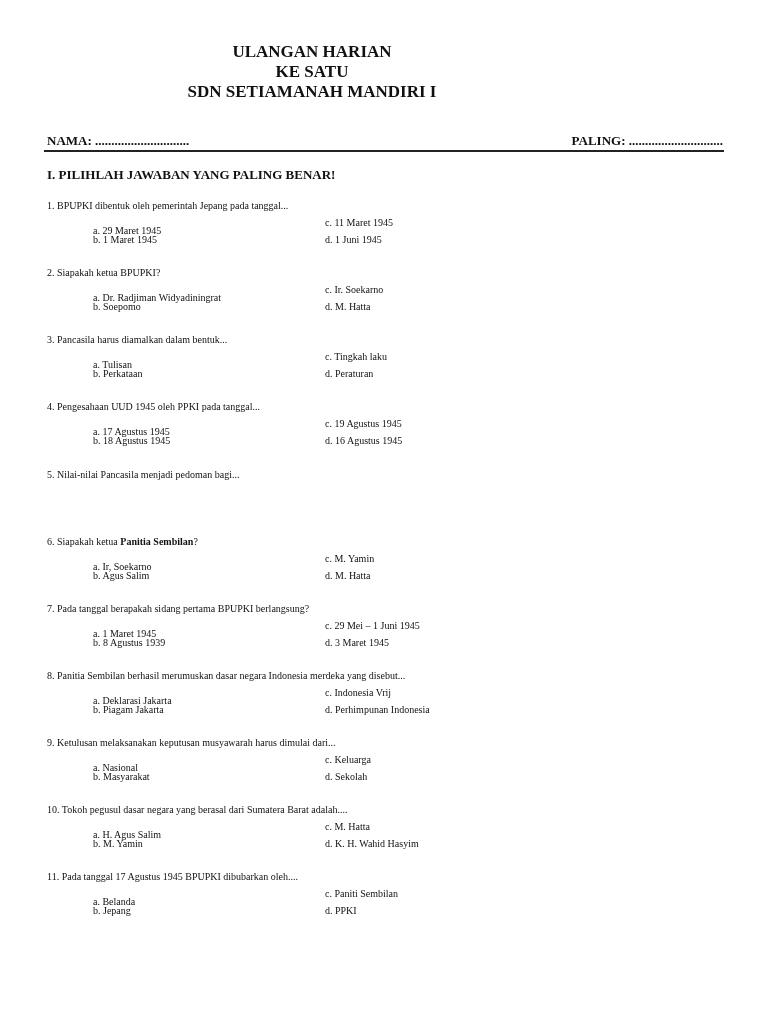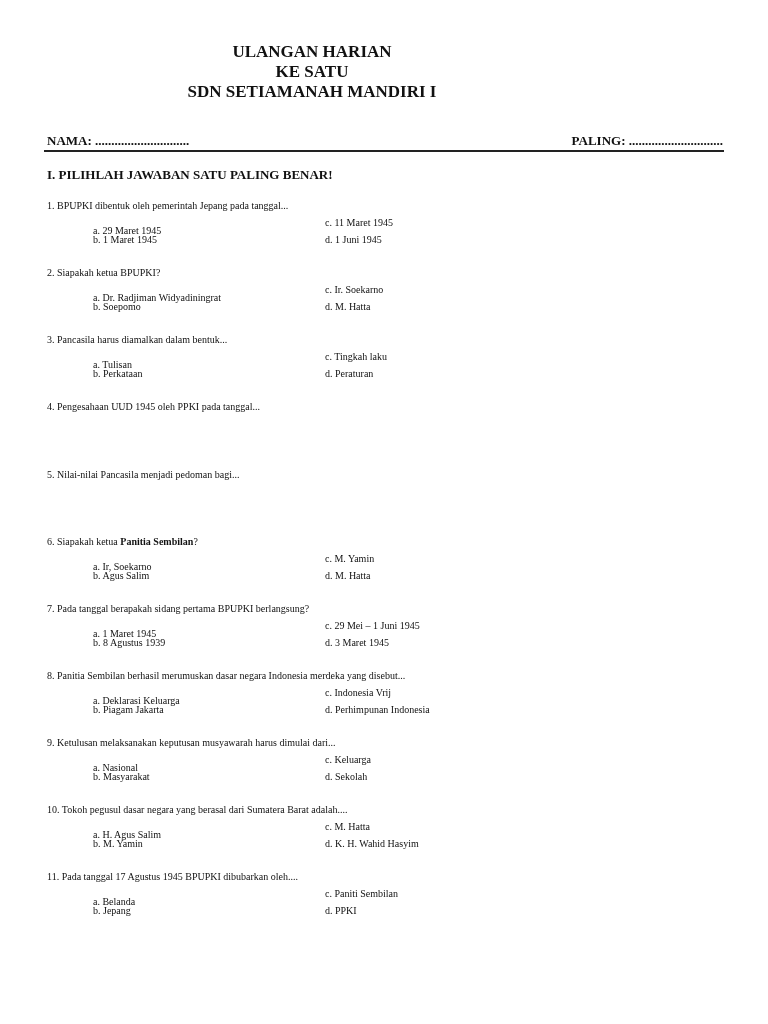--- a/index.html
+++ b/index.html
@@ -29,21 +29,21 @@
 <div class="title" style="top:42px">ULANGAN HARIAN</div>
 <div class="title" style="top:62px">KE SATU</div>
 <div class="title" style="top:82px">SDN SETIAMANAH MANDIRI I</div>
 
 <div class="hdr-row">
   <span class="left">NAMA: .............................</span>
   <span class="right">PALING: .............................</span>
 </div>
 <div class="rule"></div>
 
-<div class="section">I. PILIHLAH JAWABAN SATU PALING BENAR!</div>
+<div class="section">I. PILIHLAH JAWABAN YANG PALING BENAR!</div>
 
 <div class="q" style="top:197px">
   <div class="stem">1. BPUPKI dibentuk oleh pemerintah Jepang pada tanggal...</div>
   <div class="opts">
     <span class="opt a">a. 29 Maret 1945</span>
     <span class="opt b">b. 1 Maret 1945</span>
     <span class="opt c">c. 11 Maret 1945</span>
     <span class="opt d">d. 1 Juni 1945</span>
   </div>
 </div>
@@ -63,20 +63,26 @@
   <div class="opts">
     <span class="opt a">a. Tulisan</span>
     <span class="opt b">b. Perkataan</span>
     <span class="opt c">c. Tingkah laku</span>
     <span class="opt d">d. Peraturan</span>
   </div>
 </div>
 
 <div class="q" style="top:398px">
   <div class="stem">4. Pengesahaan UUD 1945 oleh PPKI pada tanggal...</div>
+  <div class="opts">
+    <span class="opt a">a. 17 Agustus 1945</span>
+    <span class="opt b">b. 18 Agustus 1945</span>
+    <span class="opt c">c. 19 Agustus 1945</span>
+    <span class="opt d">d. 16 Agustus 1945</span>
+  </div>
 </div>
 
 <div class="q" style="top:466px">
   <div class="stem">5. Nilai-nilai Pancasila menjadi pedoman bagi...</div>
 </div>
 
 <div class="q" style="top:533px">
   <div class="stem"><span>6. Siapakah ketua </span><b>Panitia Sembilan</b><span>?</span></div>
   <div class="opts">
     <span class="opt a">a. Ir, Soekarno</span>
@@ -92,21 +98,21 @@
     <span class="opt a">a. 1 Maret 1945</span>
     <span class="opt b">b. 8 Agustus 1939</span>
     <span class="opt c">c. 29 Mei – 1 Juni 1945</span>
     <span class="opt d">d. 3 Maret 1945</span>
   </div>
 </div>
 
 <div class="q" style="top:667px">
   <div class="stem">8. Panitia Sembilan berhasil merumuskan dasar negara Indonesia merdeka yang disebut...</div>
   <div class="opts">
-    <span class="opt a">a. Deklarasi Keluarga</span>
+    <span class="opt a">a. Deklarasi Jakarta</span>
     <span class="opt b">b. Piagam Jakarta</span>
     <span class="opt c">c. Indonesia Vrij</span>
     <span class="opt d">d. Perhimpunan Indonesia</span>
   </div>
 </div>
 
 <div class="q" style="top:734px">
   <div class="stem">9. Ketulusan melaksanakan keputusan musyawarah harus dimulai dari...</div>
   <div class="opts">
     <span class="opt a">a. Nasional</span>

